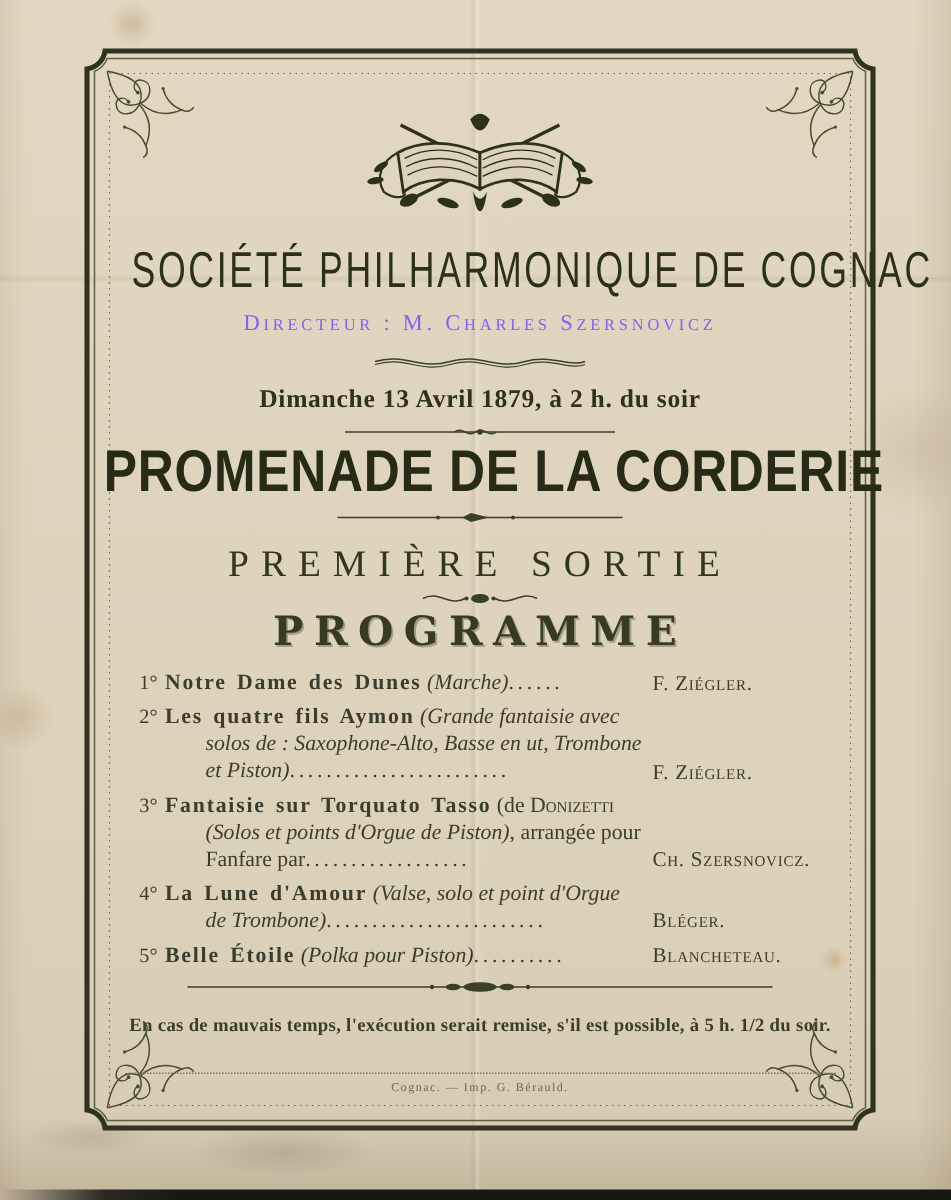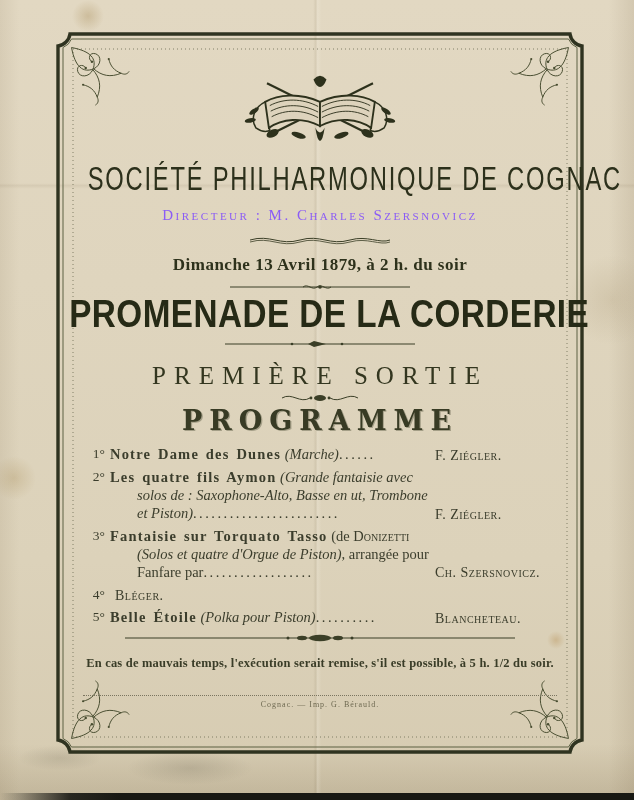--- a/index.html
+++ b/index.html
@@ -221,25 +221,26 @@
           <span class="prog-text"><span class="seg-bold">Notre Dame des Dunes</span><span class="seg-italic"> (Marche)</span><span class="seg-dots">......</span></span>
           <span class="prog-composer">F. Ziégler.</span>
         </div>
         <div class="prog-item">
           <span class="prog-num">2°</span>
           <span class="prog-text"><span class="seg-bold">Les quatre fils Aymon</span><span class="seg-italic"> (Grande fantaisie avec solos de : Saxophone-Alto, Basse en ut, Trombone et Piston)</span><span class="seg-dots">........................</span></span>
           <span class="prog-composer">F. Ziégler.</span>
         </div>
         <div class="prog-item">
           <span class="prog-num">3°</span>
-          <span class="prog-text"><span class="seg-bold">Fantaisie sur Torquato Tasso</span><span class="seg-roman"> (de </span><span class="seg-smallcaps">Donizetti</span><span class="seg-italic"> (Solos et quatre d'Orgue de Piston)</span><span class="seg-roman">, arrangée pour Fanfare par</span><span class="seg-dots">..................</span></span>
+          <span class="prog-text"><span class="seg-bold">Fantaisie sur Torquato Tasso</span><span class="seg-roman"> (de </span><span class="seg-smallcaps">Donizetti</span><span class="seg-italic"> (Solos et points d'Orgue de Piston)</span><span class="seg-roman">, arrangée pour Fanfare par</span><span class="seg-dots">..................</span></span>
           <span class="prog-composer">Ch. Szersnovicz.</span>
         </div>
         <div class="prog-item">
           <span class="prog-num">4°</span>
+          <span class="prog-text"><span class="seg-bold">La Lune d'Amour</span><span class="seg-italic"> (Valse, solo et point d'Orgue de Trombone)</span><span class="seg-dots">........................</span></span>
           <span class="prog-composer">Bléger.</span>
         </div>
         <div class="prog-item">
           <span class="prog-num">5°</span>
           <span class="prog-text"><span class="seg-bold">Belle Étoile</span><span class="seg-italic"> (Polka pour Piston)</span><span class="seg-dots">..........</span></span>
           <span class="prog-composer">Blancheteau.</span>
         </div>
       </div>
 
     <svg class="divider longrule" width="400" height="12" viewBox="0 0 400 12">

